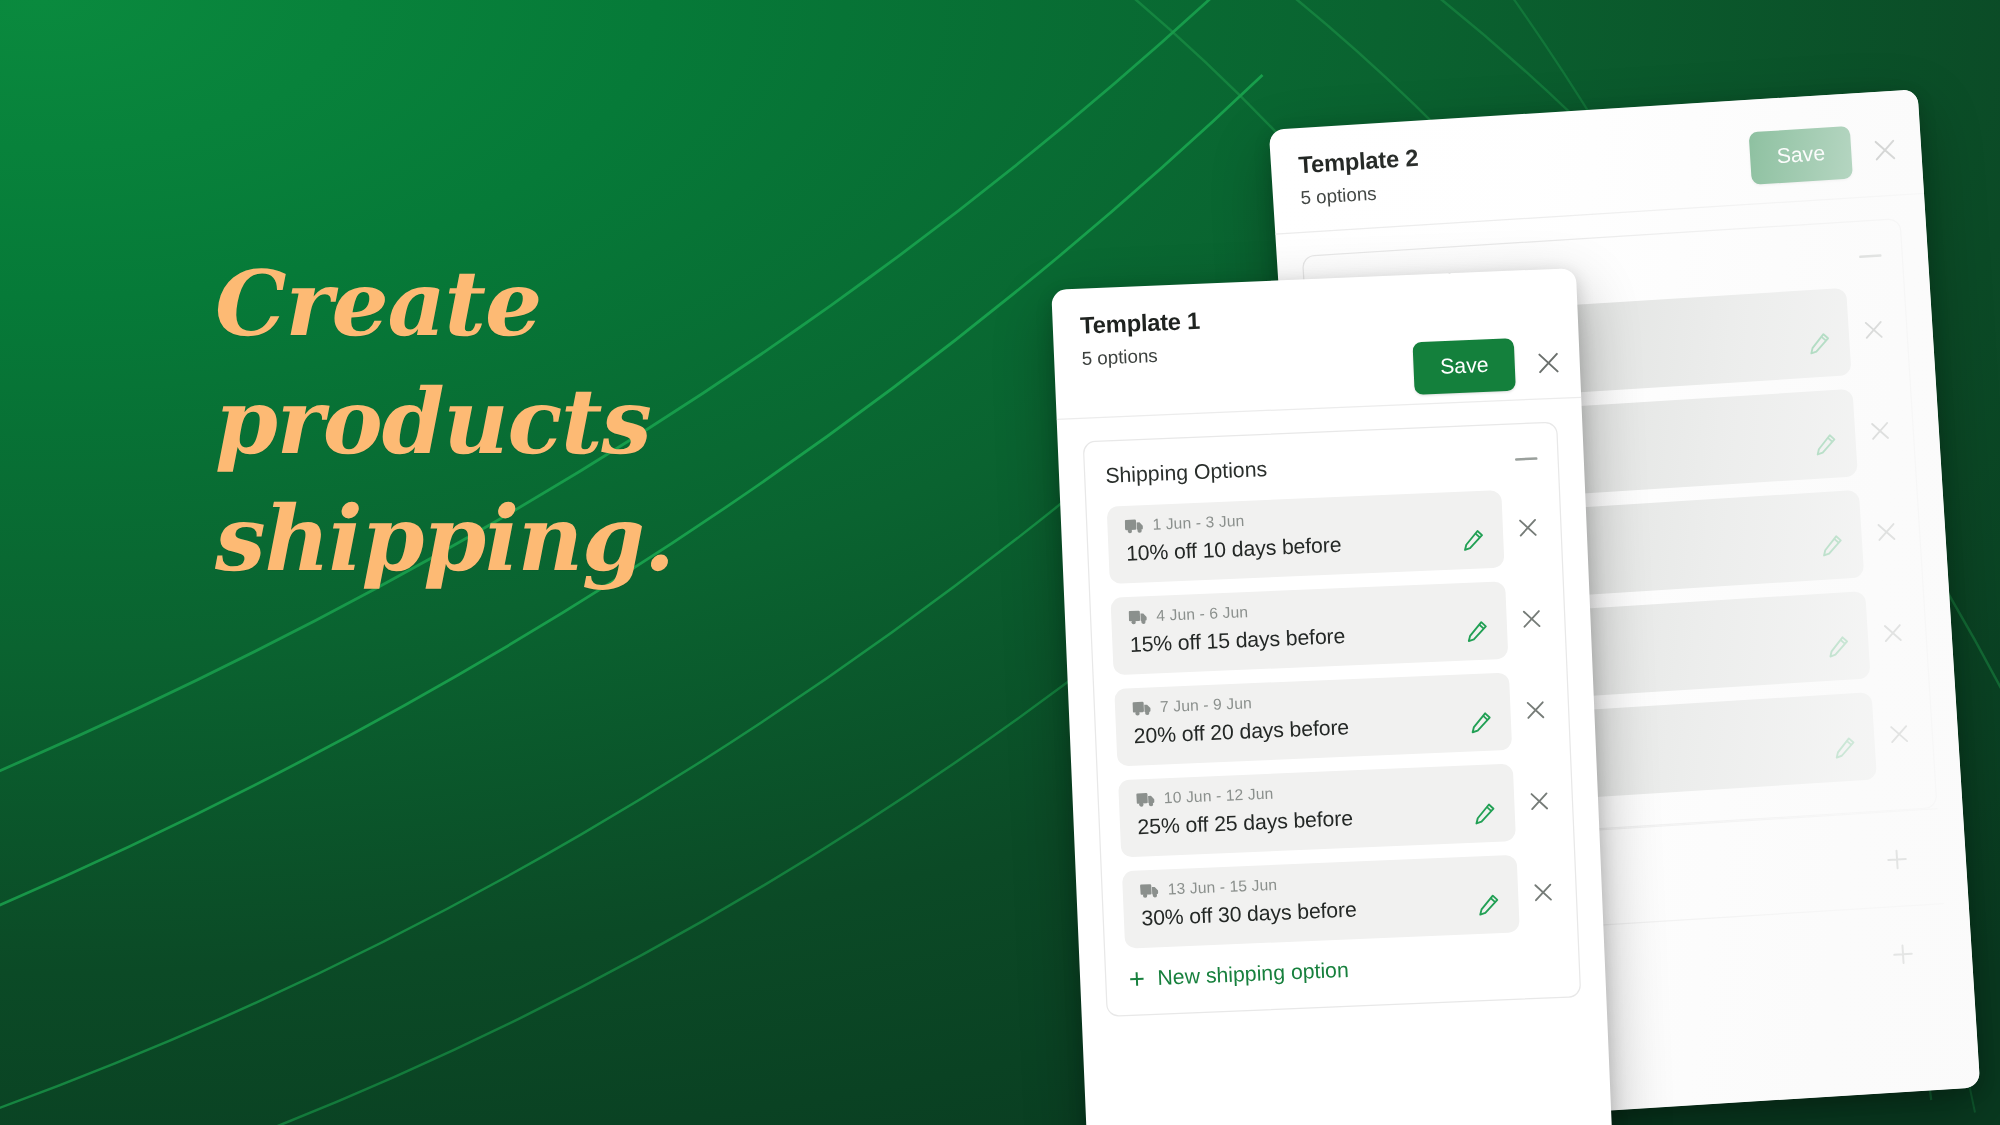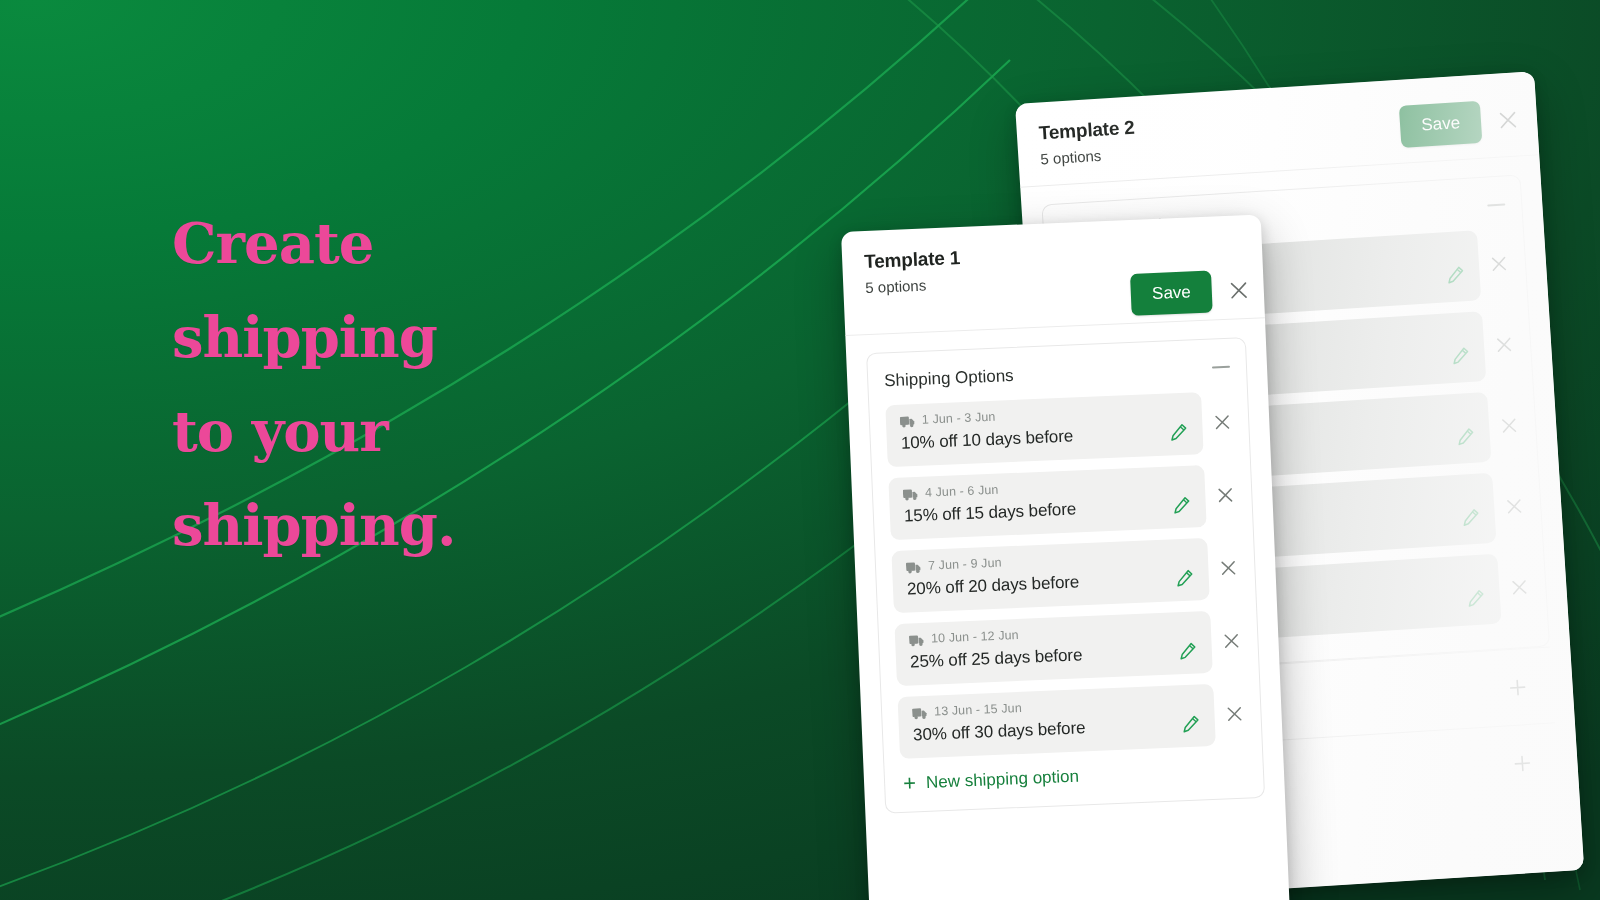--- a/index.html
+++ b/index.html
@@ -16,23 +16,23 @@
     background:
       radial-gradient(140% 120% at 2% 0%, #0a8a3e 0%, #067a38 22%, #0a6330 48%, #0b4a26 72%, #093a20 100%);
     overflow:hidden;
   }
   #bg svg { position:absolute; inset:0; width:1600px; height:900px; display:block; }
 
   
   #headline {
     position:absolute; left:172px; top:196px;
     font-family:"DejaVu Serif", serif;
-    font-weight:bold; 
-    color:#ec4899;
-    font-size:56px; line-height:94px;
+    font-weight:bold; font-style:italic;
+    color:#fdba74;
+    font-size:72px; line-height:94px;
     letter-spacing:-1px;
     text-shadow:0 1px 0 rgba(0,0,0,0.05);
   }
   #headline .ln { display:block; white-space:nowrap; }
 
   
   .card {
     position:absolute;
     background:#ffffff;
     border-radius:12px;
@@ -167,22 +167,21 @@
       <path d="M 1060 -70 C 1320 110 1540 380 1680 720" stroke-width="2.0" stroke-opacity="0.45"></path>
       <path d="M 1190 -30 C 1380 230 1500 520 1545 880" stroke-width="1.8" stroke-opacity="0.40"></path>
       <path d="M 1390 100 C 1470 300 1530 560 1560 860" stroke-width="1.8" stroke-opacity="0.35"></path>
       <path d="M 1330 250 C 1440 420 1530 640 1580 890" stroke-width="1.6" stroke-opacity="0.30"></path>
     </g>
   </svg>
 </div>
 
 <div id="headline">
   <span class="ln">Create</span>
-  <span class="ln">shipping</span>
-  <span class="ln">to your</span>
+  <span class="ln">products</span>
   <span class="ln">shipping.</span>
 </div>
 
 <div id="card2" class="card">
   <div class="card-head">
     <div class="card-title">Template 2</div>
     <div class="card-sub">5 options</div>
     <div class="head-actions">
       <button class="save-btn">Save</button>
       <span class="close-x">

